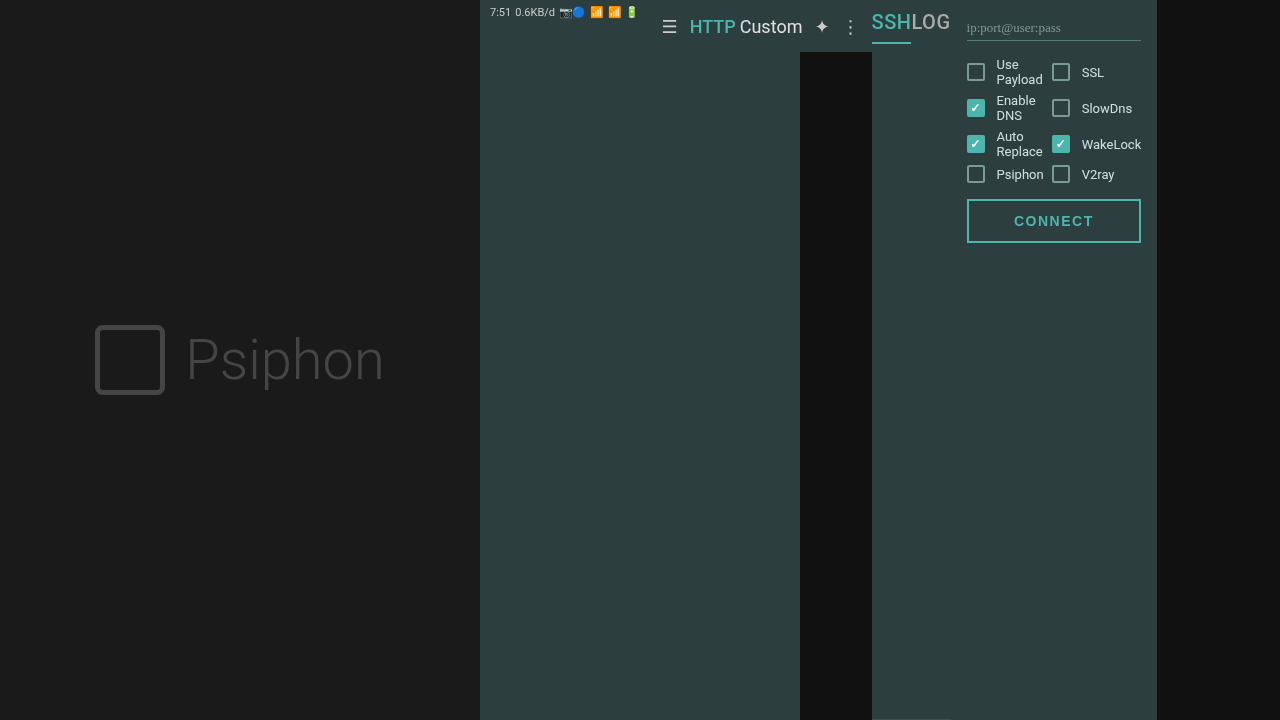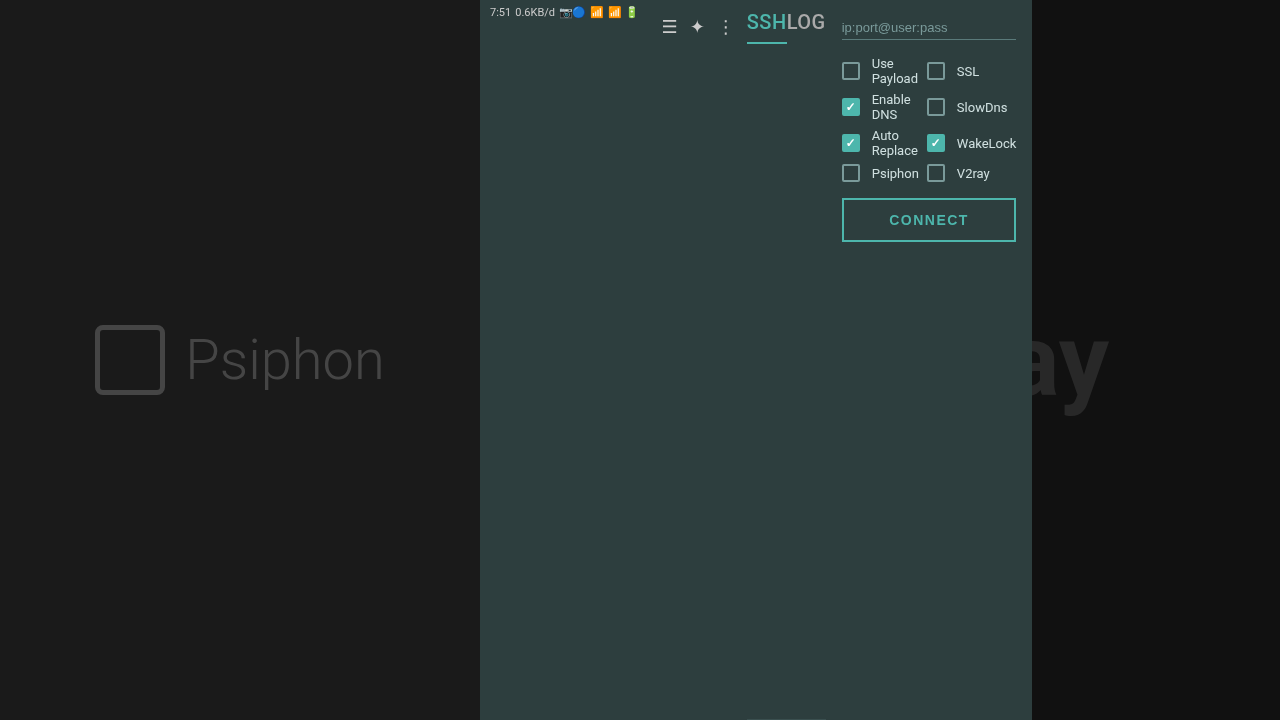--- a/index.html
+++ b/index.html
@@ -173,20 +173,21 @@
     }
     .server-input {
       width: 100%;
       background: transparent;
       border: none;
       border-bottom: 1px solid #5a7a7a;
       color: #9ab;
       font-size: 13px;
       padding: 4px 0;
       outline: none;
+      font-family: Liberation Serif, serif;
     }
     .server-input::placeholder {
       color: #7a9a9a;
     }
 
     
     .checkboxes-grid {
       display: grid;
       grid-template-columns: 1fr 1fr;
       gap: 6px 8px;
@@ -315,20 +316,24 @@
     <div class="status-right">
       <span>🔵</span>
       <span>📶</span>
       <span>📶</span>
       <span>🔋</span>
     </div>
   </div>
 
   <div class="app-header">
     <span class="hamburger">☰</span>
+    <div class="header-title">
+      <span class="header-http">HTTP</span>
+      <span class="header-custom">Custom</span>
+    </div>
     <div class="header-icons">
       <span class="header-icon">✦</span>
       <span class="header-icon">⋮</span>
     </div>
   </div>
 
   <div class="tabs">
     <div class="tab active">
       <span>SSH</span>
     </div>

